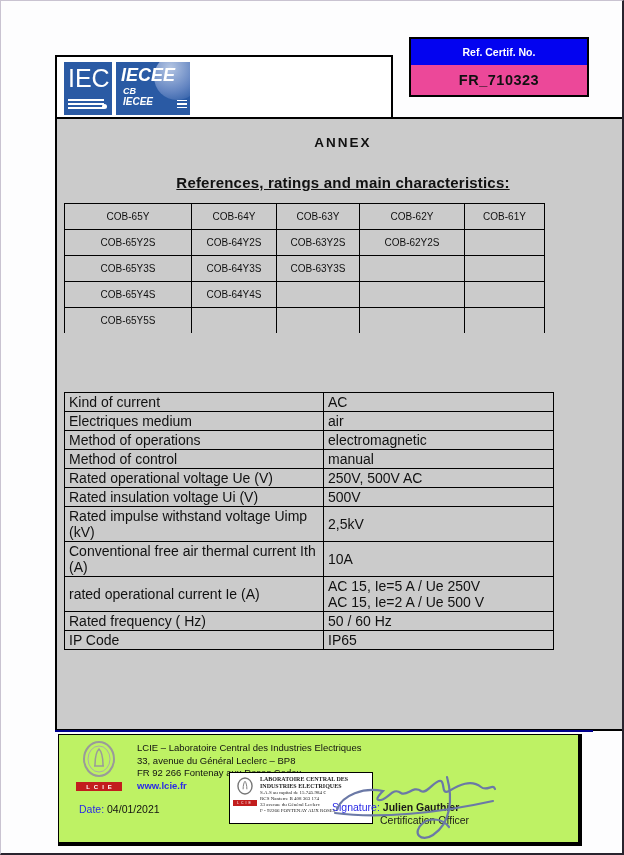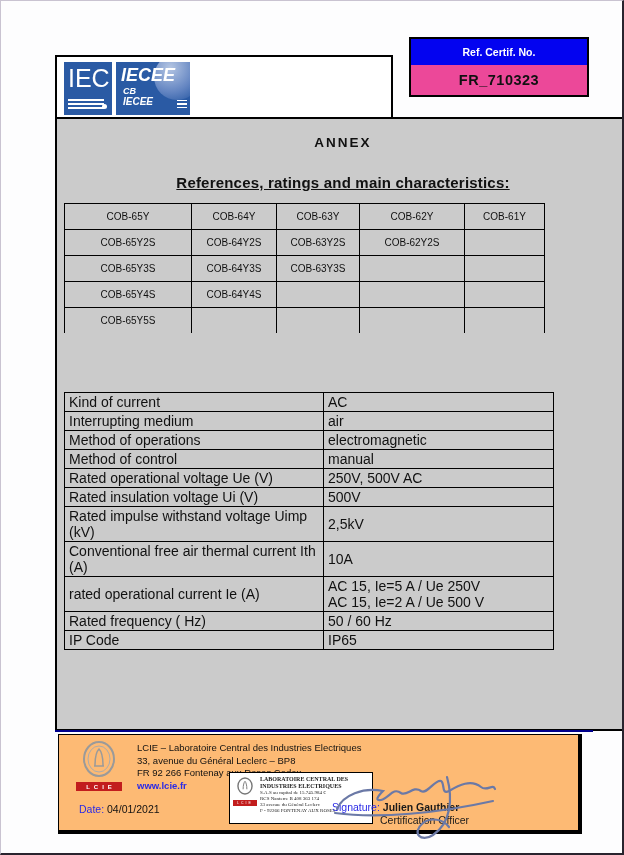--- a/index.html
+++ b/index.html
@@ -55,21 +55,21 @@
   .refs-table td { border:1.5px solid #000; height:25px; text-align:center; font-size:10px; padding:0; overflow:hidden; }
   .refs-table tr:last-child td { border-bottom:none; }
 
   .chars-table { position:absolute; left:7px; top:273px; width:489px; }
   .chars-table td { border:1.5px solid #000; font-size:14px; padding:1px 4px; height:13px; overflow:hidden; }
   .chars-table td.val { white-space:pre-line; }
 
   
   .footer-rule { position:absolute; left:54px; top:729px; width:538px; height:2px; background:#00008b; }
   .footer-box {
-    position:absolute; left:57px; top:733px; width:524px; height:100px; background:#fdba74;
+    position:absolute; left:57px; top:733px; width:524px; height:112px; background:#bef264;
     border:1px solid #000; border-right-width:4px; border-bottom-width:4px; box-sizing:border-box;
   }
   .lcie-logo { position:absolute; left:17px; top:6px; width:46px; text-align:center; }
   .lcie-bar { margin-top:1px; background:#c21d1d; color:#fff; font-size:6px; font-weight:bold;
     letter-spacing:4px; padding:2px 0 1px 4px; line-height:6px; }
   .addr { position:absolute; left:78px; top:7px; font-size:9.5px; line-height:12.5px; color:#111; }
   .addr .site { color:#2a2ae6; font-weight:bold; text-decoration:none; }
   .date-row { position:absolute; left:5px; top:68px; font-size:10.5px; }
   .blue-label { color:#2a2ae6;padding-left:15px; }
   .stamp { position:absolute; left:170px; top:37px; width:144px; height:52px; border:1.5px solid #000;
@@ -173,21 +173,21 @@
       <colgroup>
           <col style="width:259px">
           <col style="width:230px">
         </colgroup>
       <tbody>
           <tr>
             <td>Kind of current</td>
             <td class="val">AC</td>
           </tr>
           <tr>
-            <td>Interrupting medium</td>
+            <td>Electriques medium</td>
             <td class="val">air</td>
           </tr>
           <tr>
             <td>Method of operations</td>
             <td class="val">electromagnetic</td>
           </tr>
           <tr>
             <td>Method of control</td>
             <td class="val">manual</td>
           </tr>

